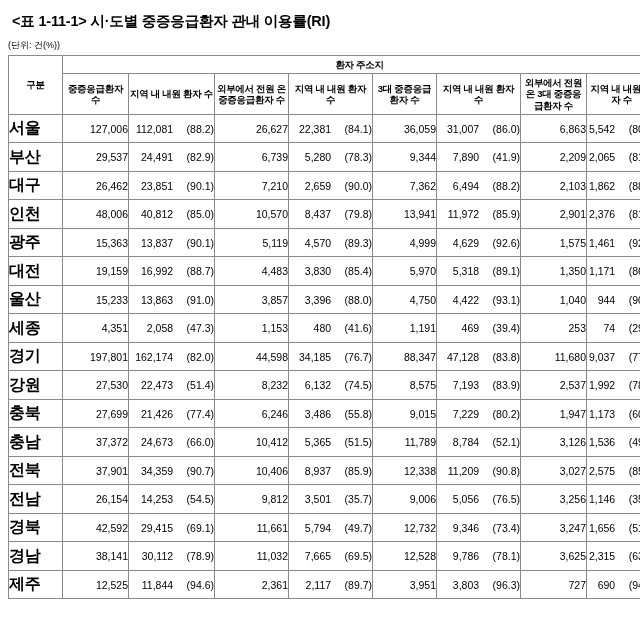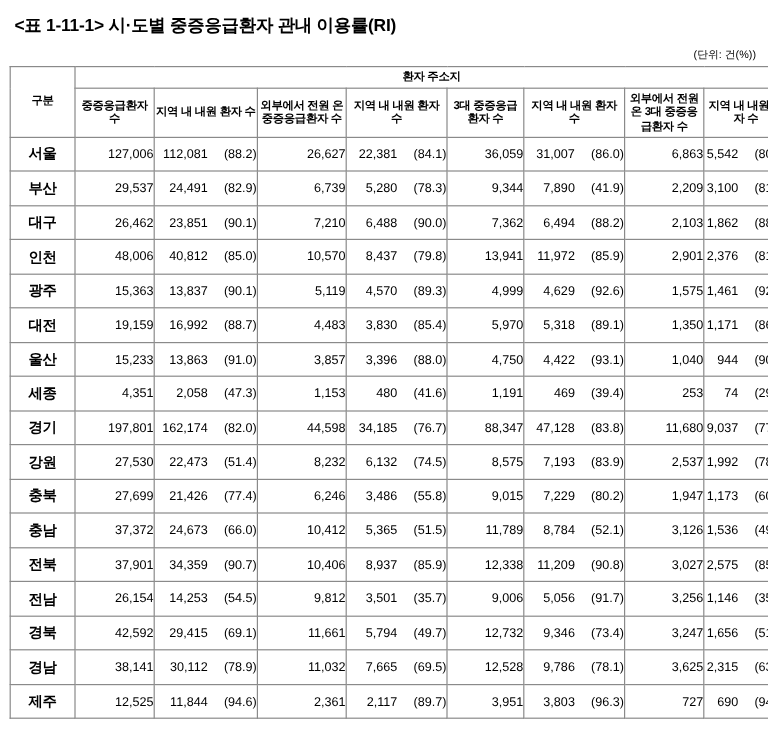--- a/index.html
+++ b/index.html
@@ -22,21 +22,21 @@
     padding: 0 8px;
   }
   .doc-title {
     font-size: 14.5px;
     font-weight: bold;
     letter-spacing: -0.2px;
     padding: 12px 4px 6px 4px;
     white-space: nowrap;
   }
   .unit-line {
-    text-align: right;
+    text-align: left;
     font-size: 9px;
     padding: 2px 2px 3px 0;
     color: #000;
   }
   table.main {
     width: 624px;
     border-collapse: collapse;
     table-layout: fixed;
     font-size: 10px;
   }
@@ -59,22 +59,21 @@
     padding: 4px 0;
   }
   th.gubun {
     font-size: 11.5px;
     font-weight: bold;
   }
   tbody td {
     height: 27.5px;
   }
   td.region {
-    text-align: center;
-    font-size: 12px;
+    font-size: 16px;
     font-weight: bold;
     letter-spacing: -0.2px;
   }
   td.num {
     text-align: right;
     padding-right: 5px;
     font-size: 10.5px;
     white-space: nowrap;
   }
   td.numpct {
@@ -149,28 +148,28 @@
         </tr>
         <tr>
           <td class="region">부산</td>
           <td class="num">29,537</td>
           <td class="numpct"><span>24,491  </span><span class="pct">(82.9)</span></td>
           <td class="num">6,739</td>
           <td class="numpct"><span>5,280  </span><span class="pct">(78.3)</span></td>
           <td class="num">9,344</td>
           <td class="numpct"><span>7,890  </span><span class="pct">(41.9)</span></td>
           <td class="num">2,209</td>
-          <td class="numpct"><span>3,100  </span><span class="pct">(81.3)</span></td>
+          <td class="numpct"><span>2,065  </span><span class="pct">(81.3)</span></td>
         </tr>
         <tr>
           <td class="region">대구</td>
           <td class="num">26,462</td>
           <td class="numpct"><span>23,851  </span><span class="pct">(90.1)</span></td>
           <td class="num">7,210</td>
-          <td class="numpct"><span>6,488  </span><span class="pct">(90.0)</span></td>
+          <td class="numpct"><span>2,659  </span><span class="pct">(90.0)</span></td>
           <td class="num">7,362</td>
           <td class="numpct"><span>6,494  </span><span class="pct">(88.2)</span></td>
           <td class="num">2,103</td>
           <td class="numpct"><span>1,862  </span><span class="pct">(88.5)</span></td>
         </tr>
         <tr>
           <td class="region">인천</td>
           <td class="num">48,006</td>
           <td class="numpct"><span>40,812  </span><span class="pct">(85.0)</span></td>
           <td class="num">10,570</td>
@@ -279,21 +278,21 @@
           <td class="num">3,027</td>
           <td class="numpct"><span>2,575  </span><span class="pct">(85.1)</span></td>
         </tr>
         <tr>
           <td class="region">전남</td>
           <td class="num">26,154</td>
           <td class="numpct"><span>14,253  </span><span class="pct">(54.5)</span></td>
           <td class="num">9,812</td>
           <td class="numpct"><span>3,501  </span><span class="pct">(35.7)</span></td>
           <td class="num">9,006</td>
-          <td class="numpct"><span>5,056  </span><span class="pct">(91.7)</span></td>
+          <td class="numpct"><span>5,056  </span><span class="pct">(76.5)</span></td>
           <td class="num">3,256</td>
           <td class="numpct"><span>1,146  </span><span class="pct">(35.2)</span></td>
         </tr>
         <tr>
           <td class="region">경북</td>
           <td class="num">42,592</td>
           <td class="numpct"><span>29,415  </span><span class="pct">(69.1)</span></td>
           <td class="num">11,661</td>
           <td class="numpct"><span>5,794  </span><span class="pct">(49.7)</span></td>
           <td class="num">12,732</td>

